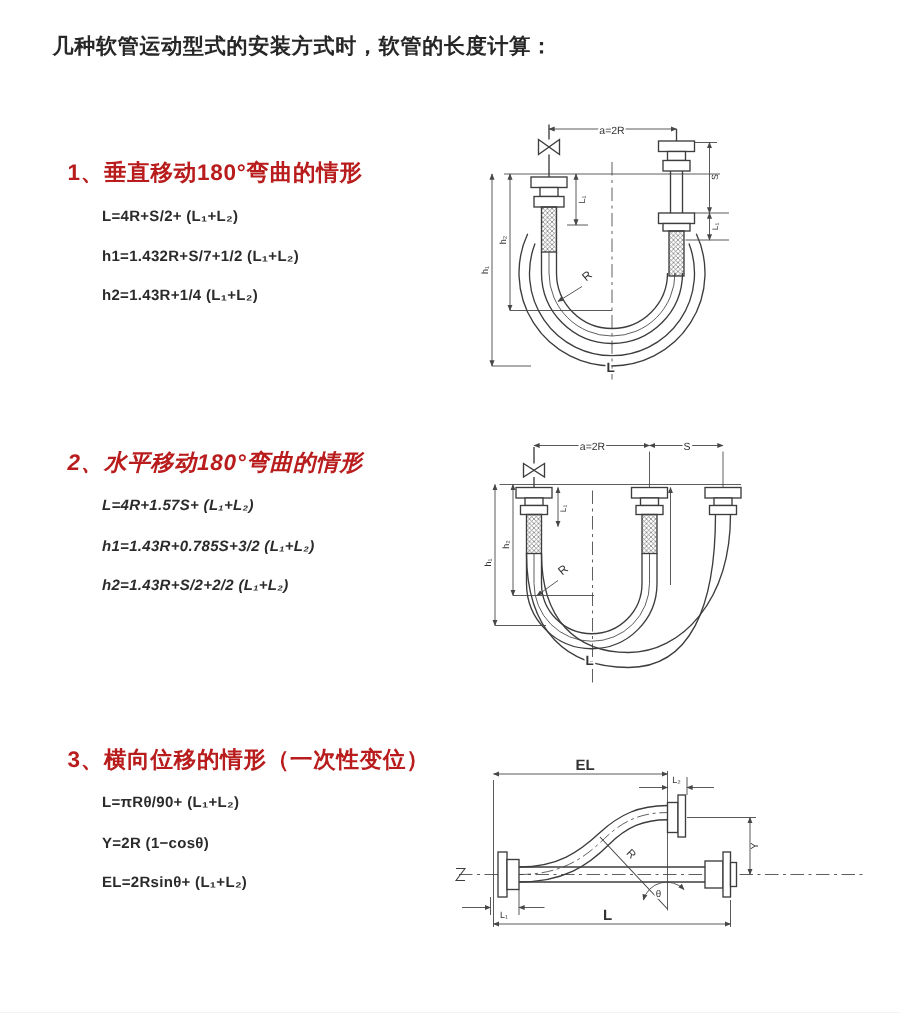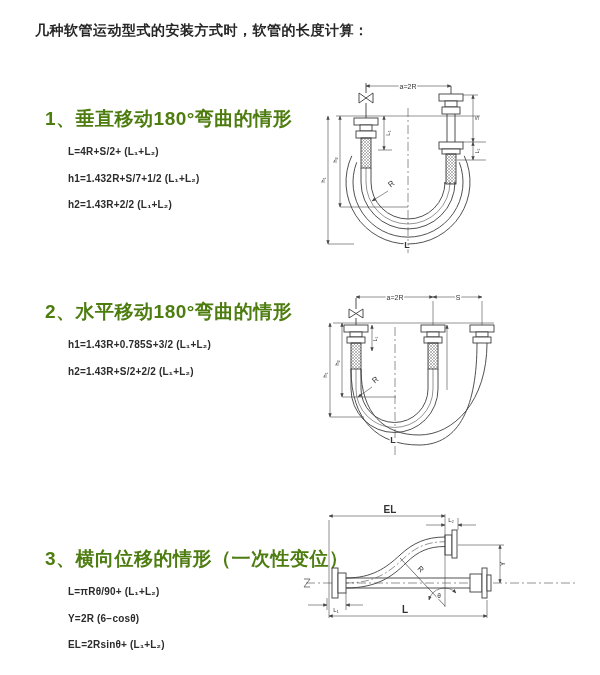--- a/index.html
+++ b/index.html
@@ -8,21 +8,21 @@
     background:#ffffff;overflow:hidden;
     font-family:"Liberation Sans","DejaVu Sans",sans-serif;
     color:#1f1f1f;
   }
   .doc-title{
     position:absolute;left:35px;top:22px;
     font-size:14px;font-weight:700;letter-spacing:.5px;color:#272727;
   }
   .section{position:absolute;left:45px;}
   .section-heading{
-    font-size:19px;font-weight:700;letter-spacing:.5px;color:#4d7c0f;
+    font-size:15px;font-weight:700;letter-spacing:.5px;color:#b91c1c;
     margin-bottom:7px;white-space:nowrap;
   }
   .formula{
     font-size:10px;font-weight:600;letter-spacing:.2px;color:#2b2b2b;
     line-height:26.5px;margin-left:23px;white-space:nowrap;
   }
   .diagram{position:absolute;}
   svg text{
     font-family:"Liberation Sans","DejaVu Sans",sans-serif;
     fill:#333;stroke:none;
@@ -33,21 +33,21 @@
 <body>
 
 <div class="page">
 
   <div class="doc-title">几种软管运动型式的安装方式时，软管的长度计算：</div>
 
   <div class="section" style="top:106px;">
     <div class="section-heading">1、垂直移动180°弯曲的情形</div>
     <div class="formula">L=4R+S/2+ (L₁+L₂)</div>
     <div class="formula">h1=1.432R+S/7+1/2 (L₁+L₂)</div>
-    <div class="formula">h2=1.43R+2/2 (L₁+L₂)</div>
+    <div class="formula">h2=1.43R+1/4 (L₁+L₂)</div>
   </div>
 
   <svg class="diagram" style="left:308px;top:70px;" width="290" height="192" viewBox="0 0 290 192">
     <defs>
       <marker id="ar1" viewBox="0 0 10 10" refX="9" refY="5" markerWidth="7" markerHeight="7" orient="auto-start-reverse">
         <path d="M0,1 L10,5 L0,9 z" fill="#474747"></path>
       </marker>
       <pattern id="braid1" width="3" height="3" patternUnits="userSpaceOnUse">
         <path d="M0,3 L3,0 M0,0 L3,3" stroke="#6e6e6e" stroke-width="0.45" fill="none"></path>
       </pattern>
@@ -102,22 +102,23 @@
     <text class="halo" x="100" y="19" font-size="7" text-anchor="middle">a=2R</text>
     <text x="0" y="0" font-size="6" text-anchor="middle" transform="translate(82,63) rotate(-90)">L₁</text>
     <text x="0" y="0" font-size="6" text-anchor="middle" transform="translate(170.5,48) rotate(-90)">S</text>
     <text x="0" y="0" font-size="5.5" text-anchor="middle" transform="translate(170.5,81) rotate(-90)">L₁</text>
     <text x="0" y="0" font-size="6" text-anchor="middle" transform="translate(17,110) rotate(-90)">h₁</text>
     <text x="0" y="0" font-size="6" text-anchor="middle" transform="translate(29,90) rotate(-90)">h₂</text>
     <text class="halo" x="0" y="0" font-size="8" text-anchor="middle" transform="translate(85,116) rotate(-40)">R</text>
     <text class="halo" x="99" y="178" font-size="9" font-weight="bold" text-anchor="middle">L</text>
   </svg>
 
-  <div class="section" style="top:299px;">
+  <div class="section" style="top:299px;font-style:italic;">
     <div class="section-heading">2、水平移动180°弯曲的情形</div>
+    <div class="formula">L=4R+1.57S+ (L₁+L₂)</div>
     <div class="formula">h1=1.43R+0.785S+3/2 (L₁+L₂)</div>
     <div class="formula">h2=1.43R+S/2+2/2 (L₁+L₂)</div>
   </div>
 
   <svg class="diagram" style="left:308px;top:283px;" width="292" height="175" viewBox="0 0 292 175">
     <defs>
       <marker id="ar2" viewBox="0 0 10 10" refX="9" refY="5" markerWidth="7" markerHeight="7" orient="auto-start-reverse">
         <path d="M0,1 L10,5 L0,9 z" fill="#474747"></path>
       </marker>
       <pattern id="braid2" width="3" height="3" patternUnits="userSpaceOnUse">
@@ -170,24 +171,24 @@
 
     <text class="halo" x="87" y="17" font-size="7" text-anchor="middle">a=2R</text>
     <text class="halo" x="150" y="17" font-size="7" text-anchor="middle">S</text>
     <text x="0" y="0" font-size="5.5" text-anchor="middle" transform="translate(69,56) rotate(-90)">L₁</text>
     <text x="0" y="0" font-size="6" text-anchor="middle" transform="translate(19,92) rotate(-90)">h₁</text>
     <text x="0" y="0" font-size="6" text-anchor="middle" transform="translate(31,80) rotate(-90)">h₂</text>
     <text class="halo" x="0" y="0" font-size="8" text-anchor="middle" transform="translate(69,99) rotate(-40)">R</text>
     <text class="halo" x="85" y="160" font-size="9" font-weight="bold" text-anchor="middle">L</text>
   </svg>
 
-  <div class="section" style="top:546px;">
+  <div class="section" style="top:497px;">
     <div class="section-heading">3、横向位移的情形（一次性变位）</div>
     <div class="formula">L=πRθ/90+ (L₁+L₂)</div>
-    <div class="formula">Y=2R (6−cosθ)</div>
+    <div class="formula">Y=2R (1−cosθ)</div>
     <div class="formula">EL=2Rsinθ+ (L₁+L₂)</div>
   </div>
 
   <svg class="diagram" style="left:300px;top:498px;" width="300" height="165" viewBox="0 0 300 165">
     <defs>
       <marker id="ar3" viewBox="0 0 10 10" refX="9" refY="5" markerWidth="7" markerHeight="7" orient="auto-start-reverse">
         <path d="M0,1 L10,5 L0,9 z" fill="#474747"></path>
       </marker>
     </defs>
 

